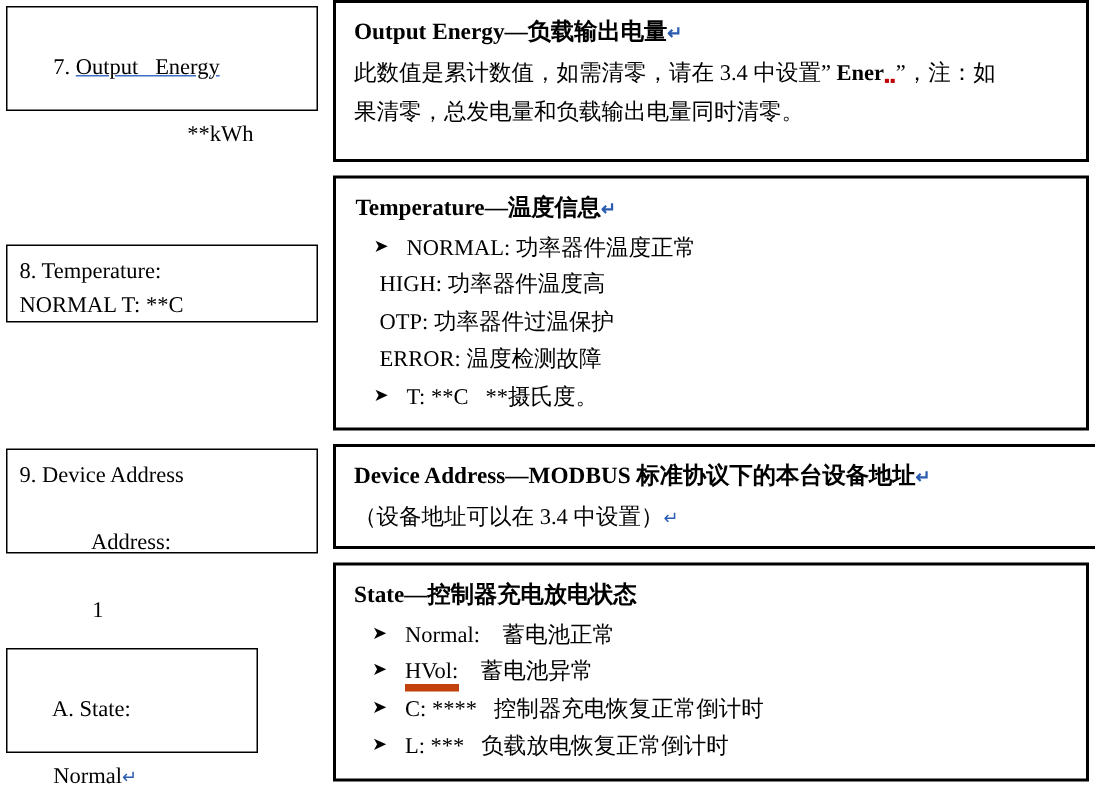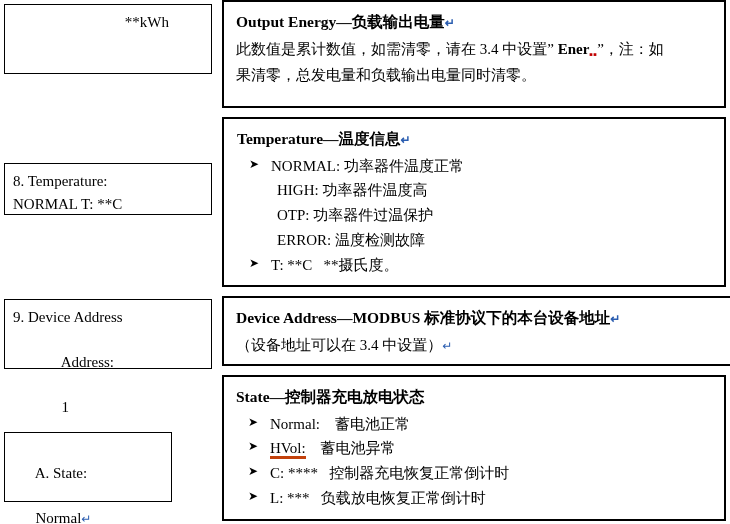--- a/index.html
+++ b/index.html
@@ -57,33 +57,33 @@
     width: 22px;
     flex: 0 0 22px;
     font-family: "DejaVu Sans", sans-serif;
     font-size: 12px;
     line-height: 1.75;
   }
   .bullet-text {
     flex: 1;
   }
   .plain-line {
-    margin-left: 40px;
+    margin-left: 16px;
   }
   .underline-blue {
     text-decoration: underline;
     text-decoration-color: #3a6fc4;
   }
   .red-sq {
     color: #c00000;
     font-size: 11px;
     vertical-align: sub;
   }
   .squig {
-    border-bottom: 3px solid #c2410c;
+    border-bottom: 5px solid #c2410c;
   }
   .indent-1 { padding-left: 26px; }
 
   
   .cell-left  { position: absolute; }
   .cell-right { position: absolute; }
 
   
   #lcd7  { left: 4px;  top: 4px;   width: 208px; height: 70px; }
   #desc7 { left: 222px; top: 0px;  width: 504px; height: 108px; }
@@ -99,20 +99,23 @@
 
   .lcd-line { white-space: pre; }
   .lcd-right { text-align: right; padding-right: 34px; }
 </style>
 </head>
 <body>
 
 <div class="page">
 
   <div class="lcd cell-left" id="lcd7">
+    <div class="lcd-line">
+      <span>7. </span><span class="underline-blue">Output   Energy</span>
+    </div>
     <div class="lcd-line lcd-right">**kWh</div>
   </div>
 
   <div class="desc cell-right" id="desc7">
     <div class="desc-title">
       <span>Output Energy—负载输出电量</span><span class="pilcrow">↵</span>
     </div>
     <div>
       <span>此数值是累计数值，如需清零，请在 3.4 中设置” </span><b>Ener</b><span class="red-sq">▪▪</span><span>”，注：如</span>
     </div>

